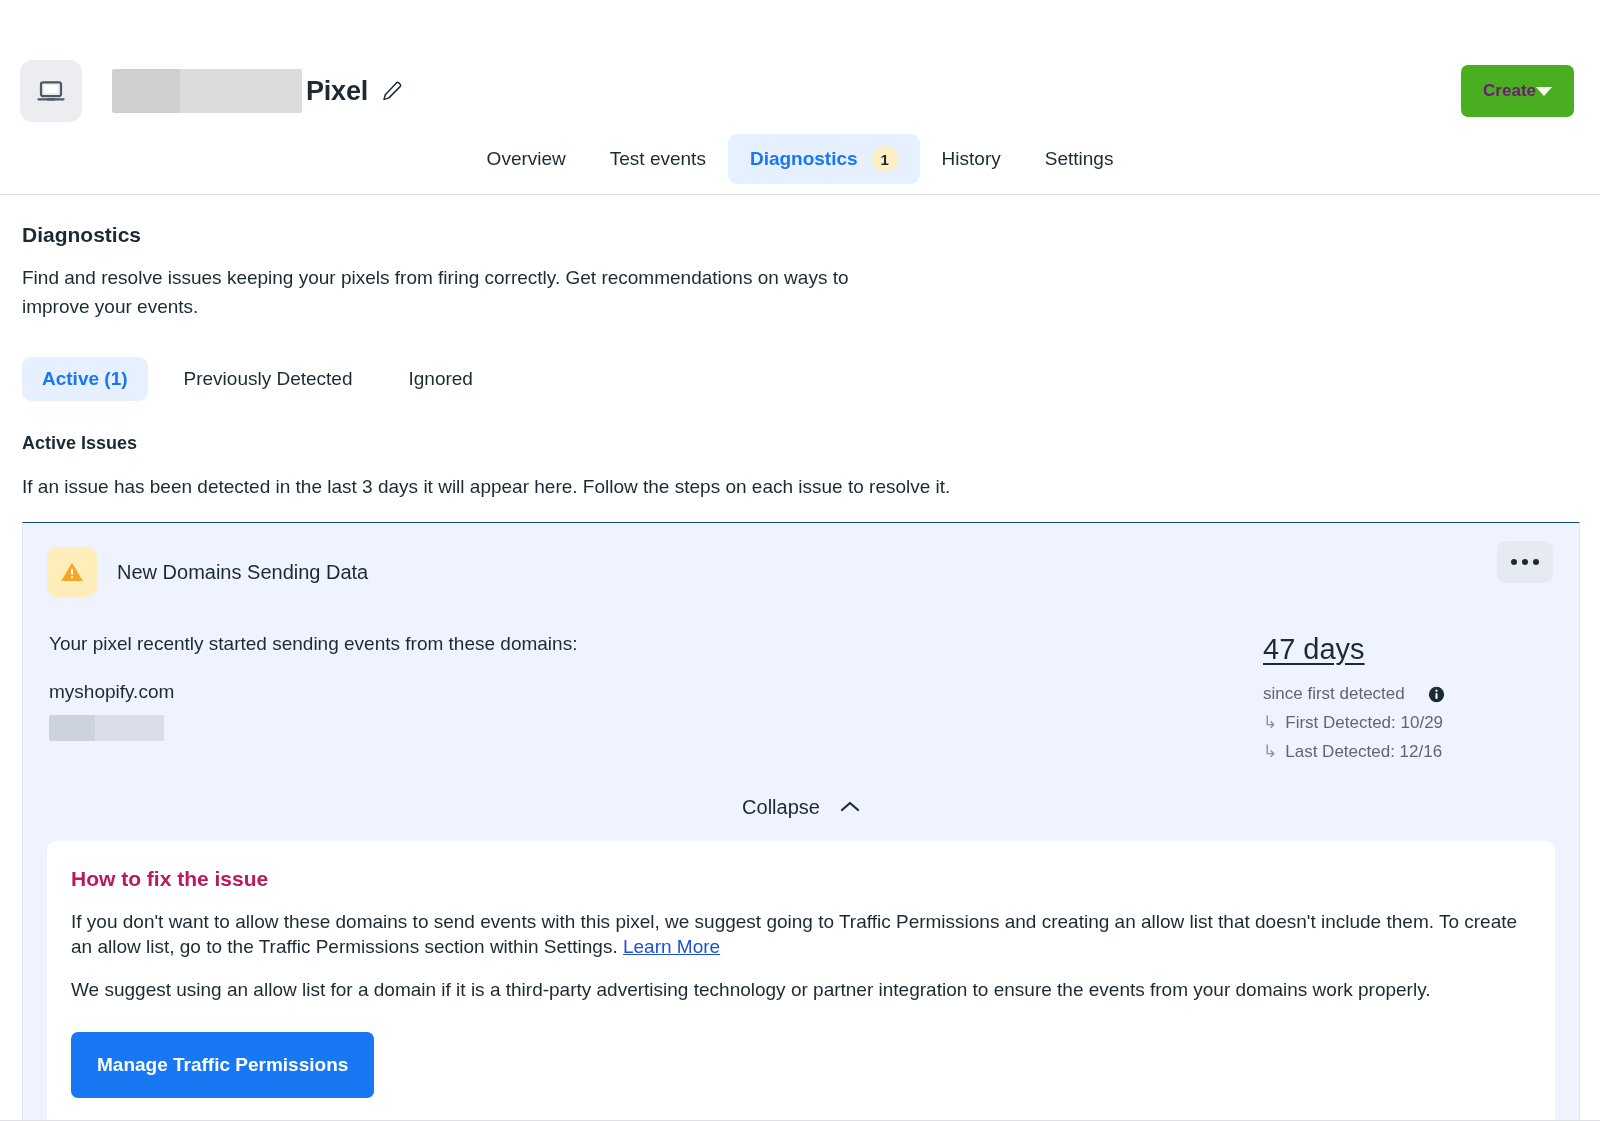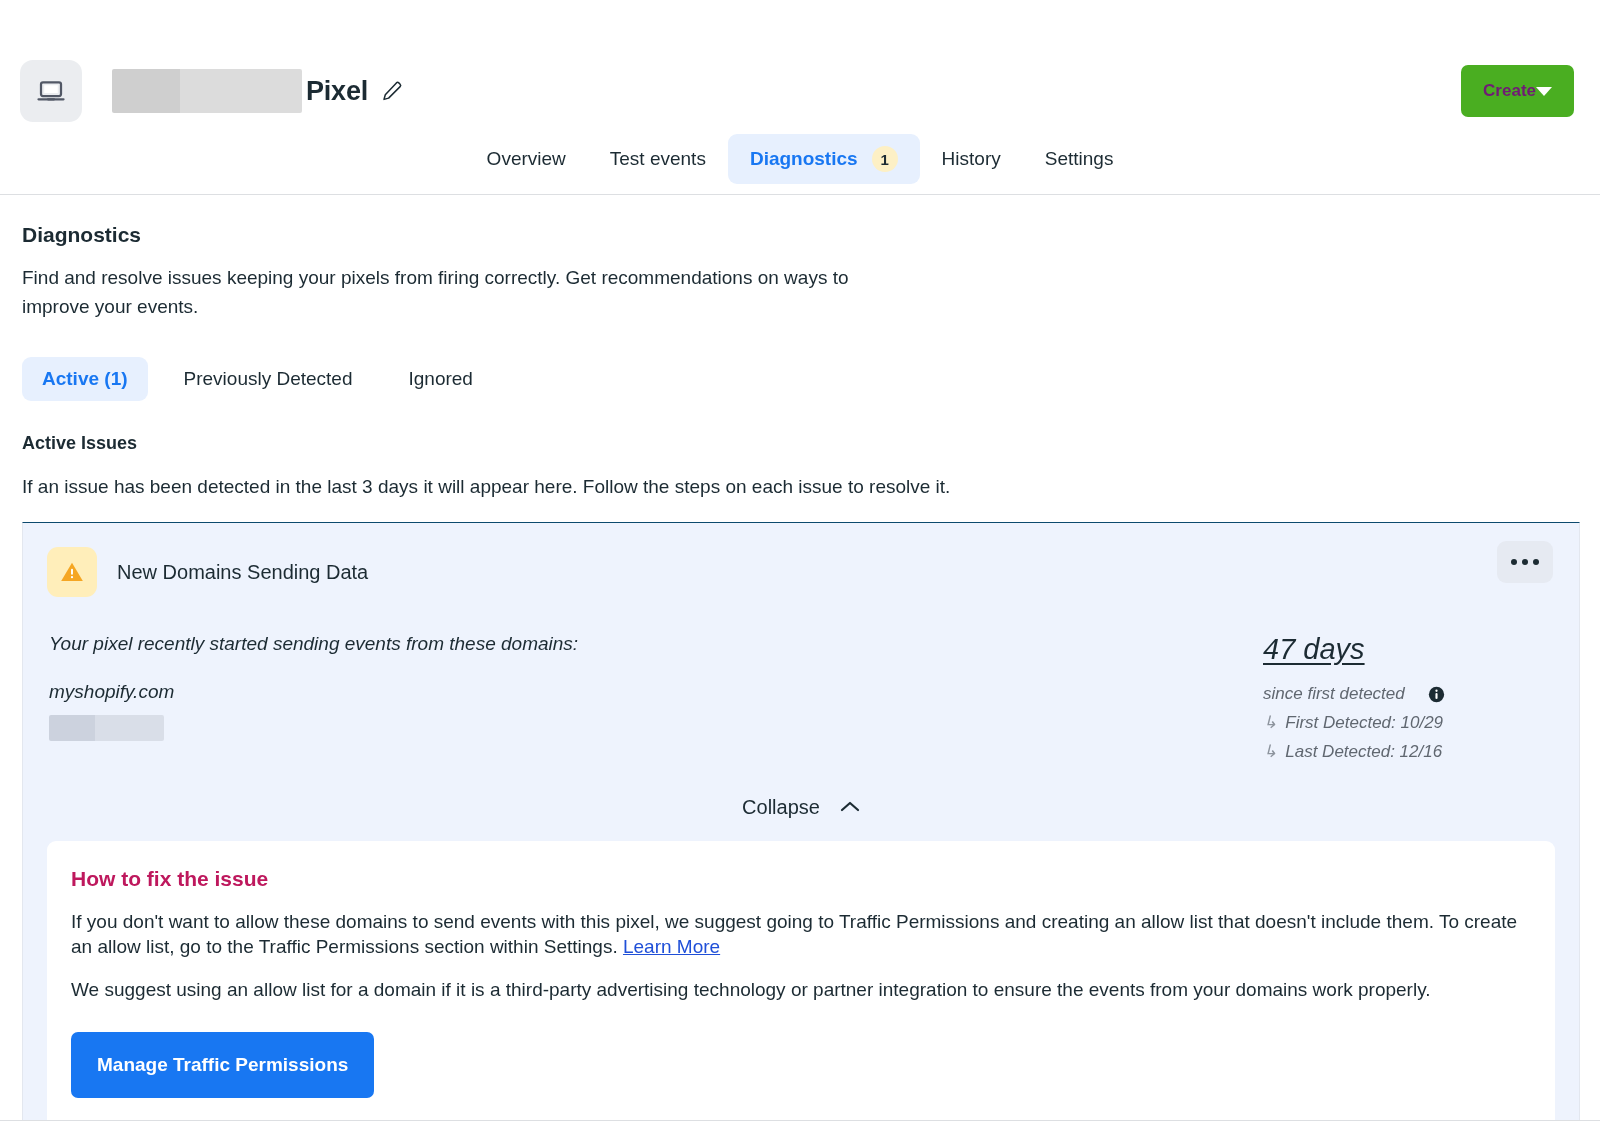--- a/index.html
+++ b/index.html
@@ -208,21 +208,20 @@
     border-radius: 9px;
     display: flex; align-items: center; justify-content: center;
     gap: 5px;
     cursor: pointer;
   }
   .dot { width: 6px; height: 6px; border-radius: 50%; background: #1c2b33; }
 
   .issue-body {
     display: flex;
     padding: 36px 26px 0 26px;
-    font-style: italic;
   }
   .issue-left { flex: 1 1 auto; }
   .domains-label {
     font-size: 19px;
     color: #1c2b33;
     margin: 0;
   }
   .domain-item {
     font-size: 19px;
     color: #1c2b33;

